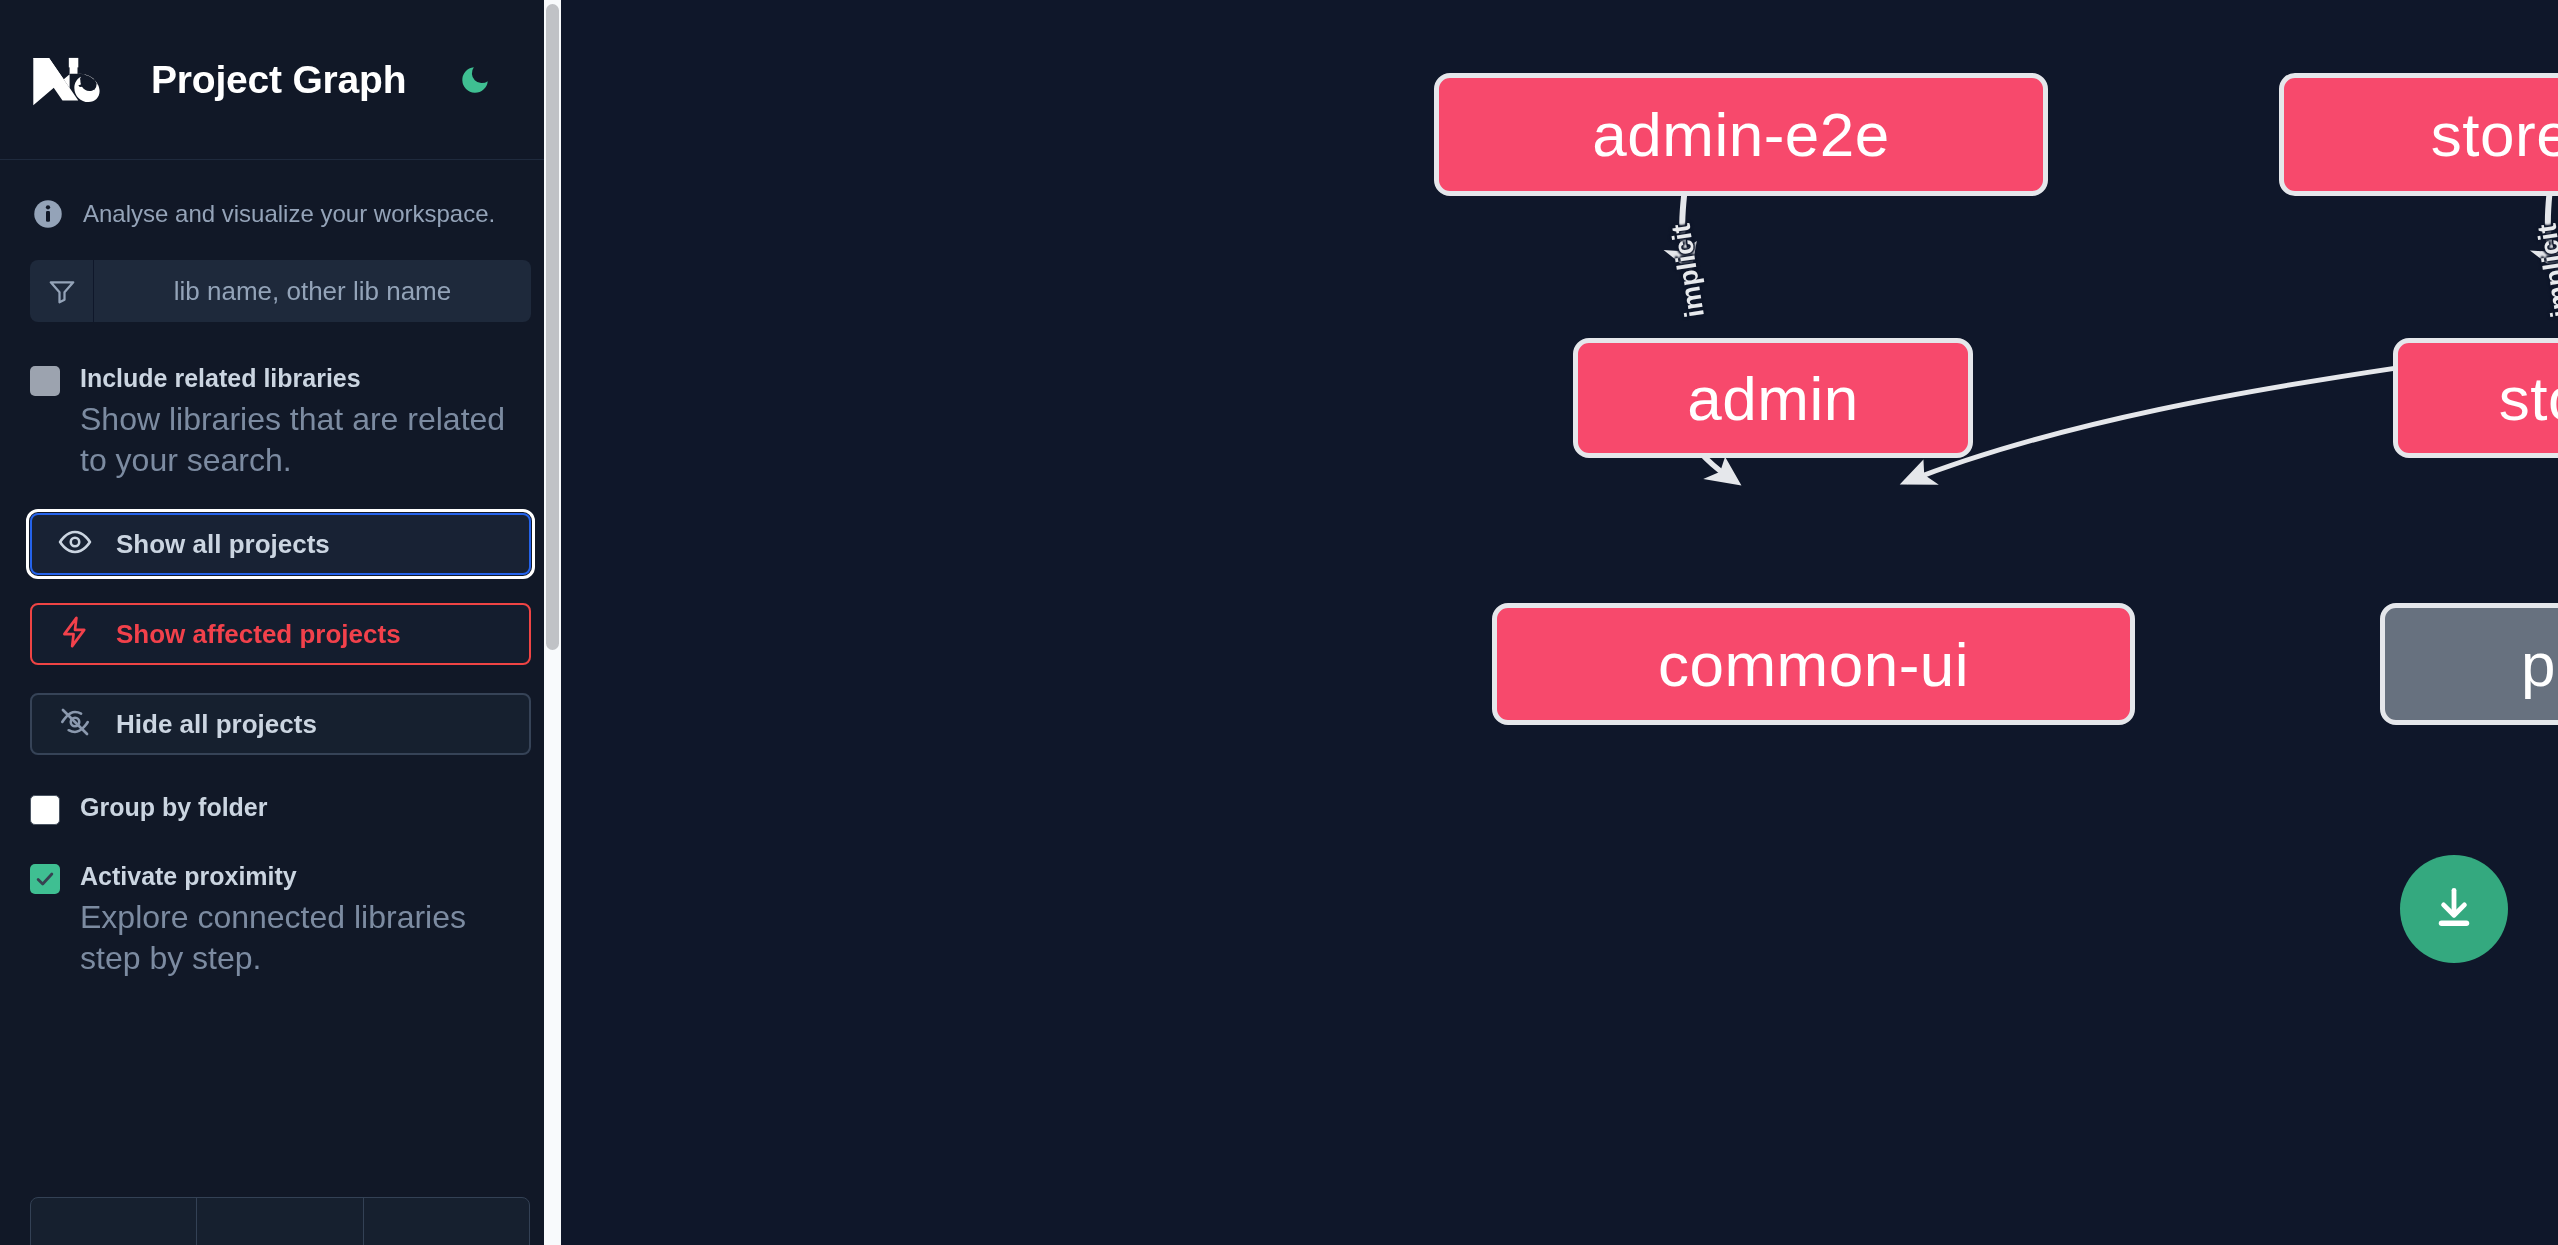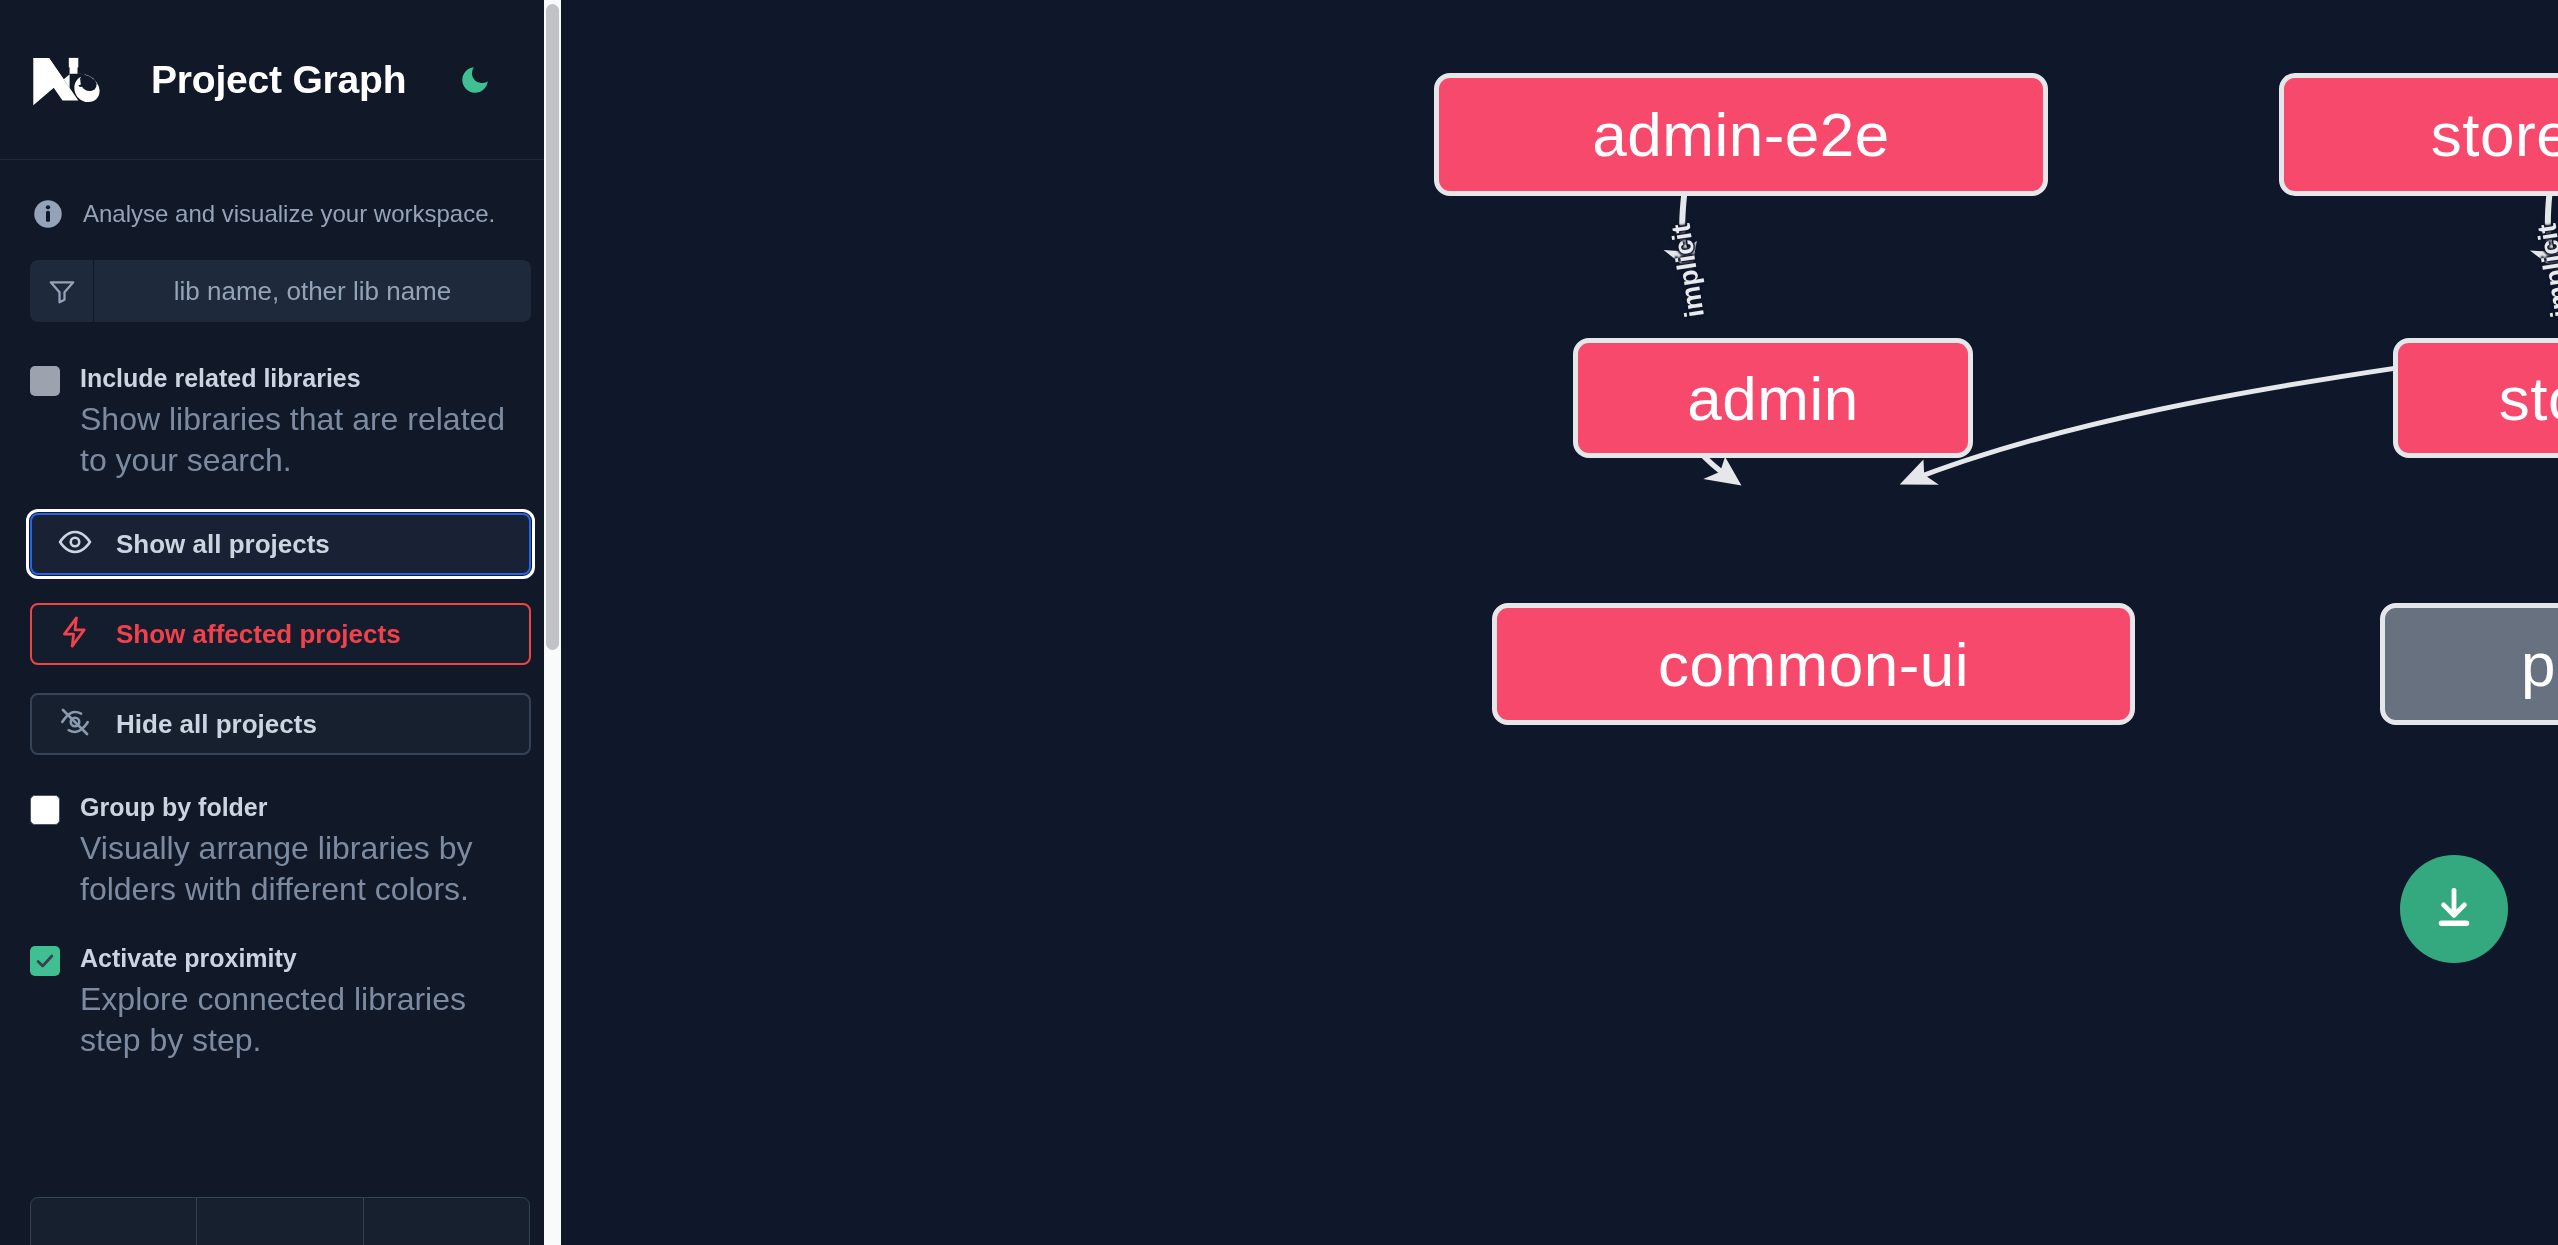--- a/index.html
+++ b/index.html
@@ -299,21 +299,20 @@
             </svg>
           </span>
           <span class="btn-label">Hide all projects</span>
         </div>
       </div>
 
       <div class="check-row">
         <span class="cb white"></span>
         <span class="check-text">
           <div class="check-label">Group by folder</div>
-          <div class="check-desc">Visually arrange libraries by folders with different colors.</div>
         </span>
       </div>
 
       <div class="check-row">
         <span class="cb green">
           <svg class="cb-check" viewBox="0 0 24 24" aria-hidden="true">
             <path d="M4.5 12.5l5 5 10-11" fill="none" stroke="#374151" stroke-width="3" stroke-linecap="round" stroke-linejoin="round"></path>
           </svg>
         </span>
         <span class="check-text">

